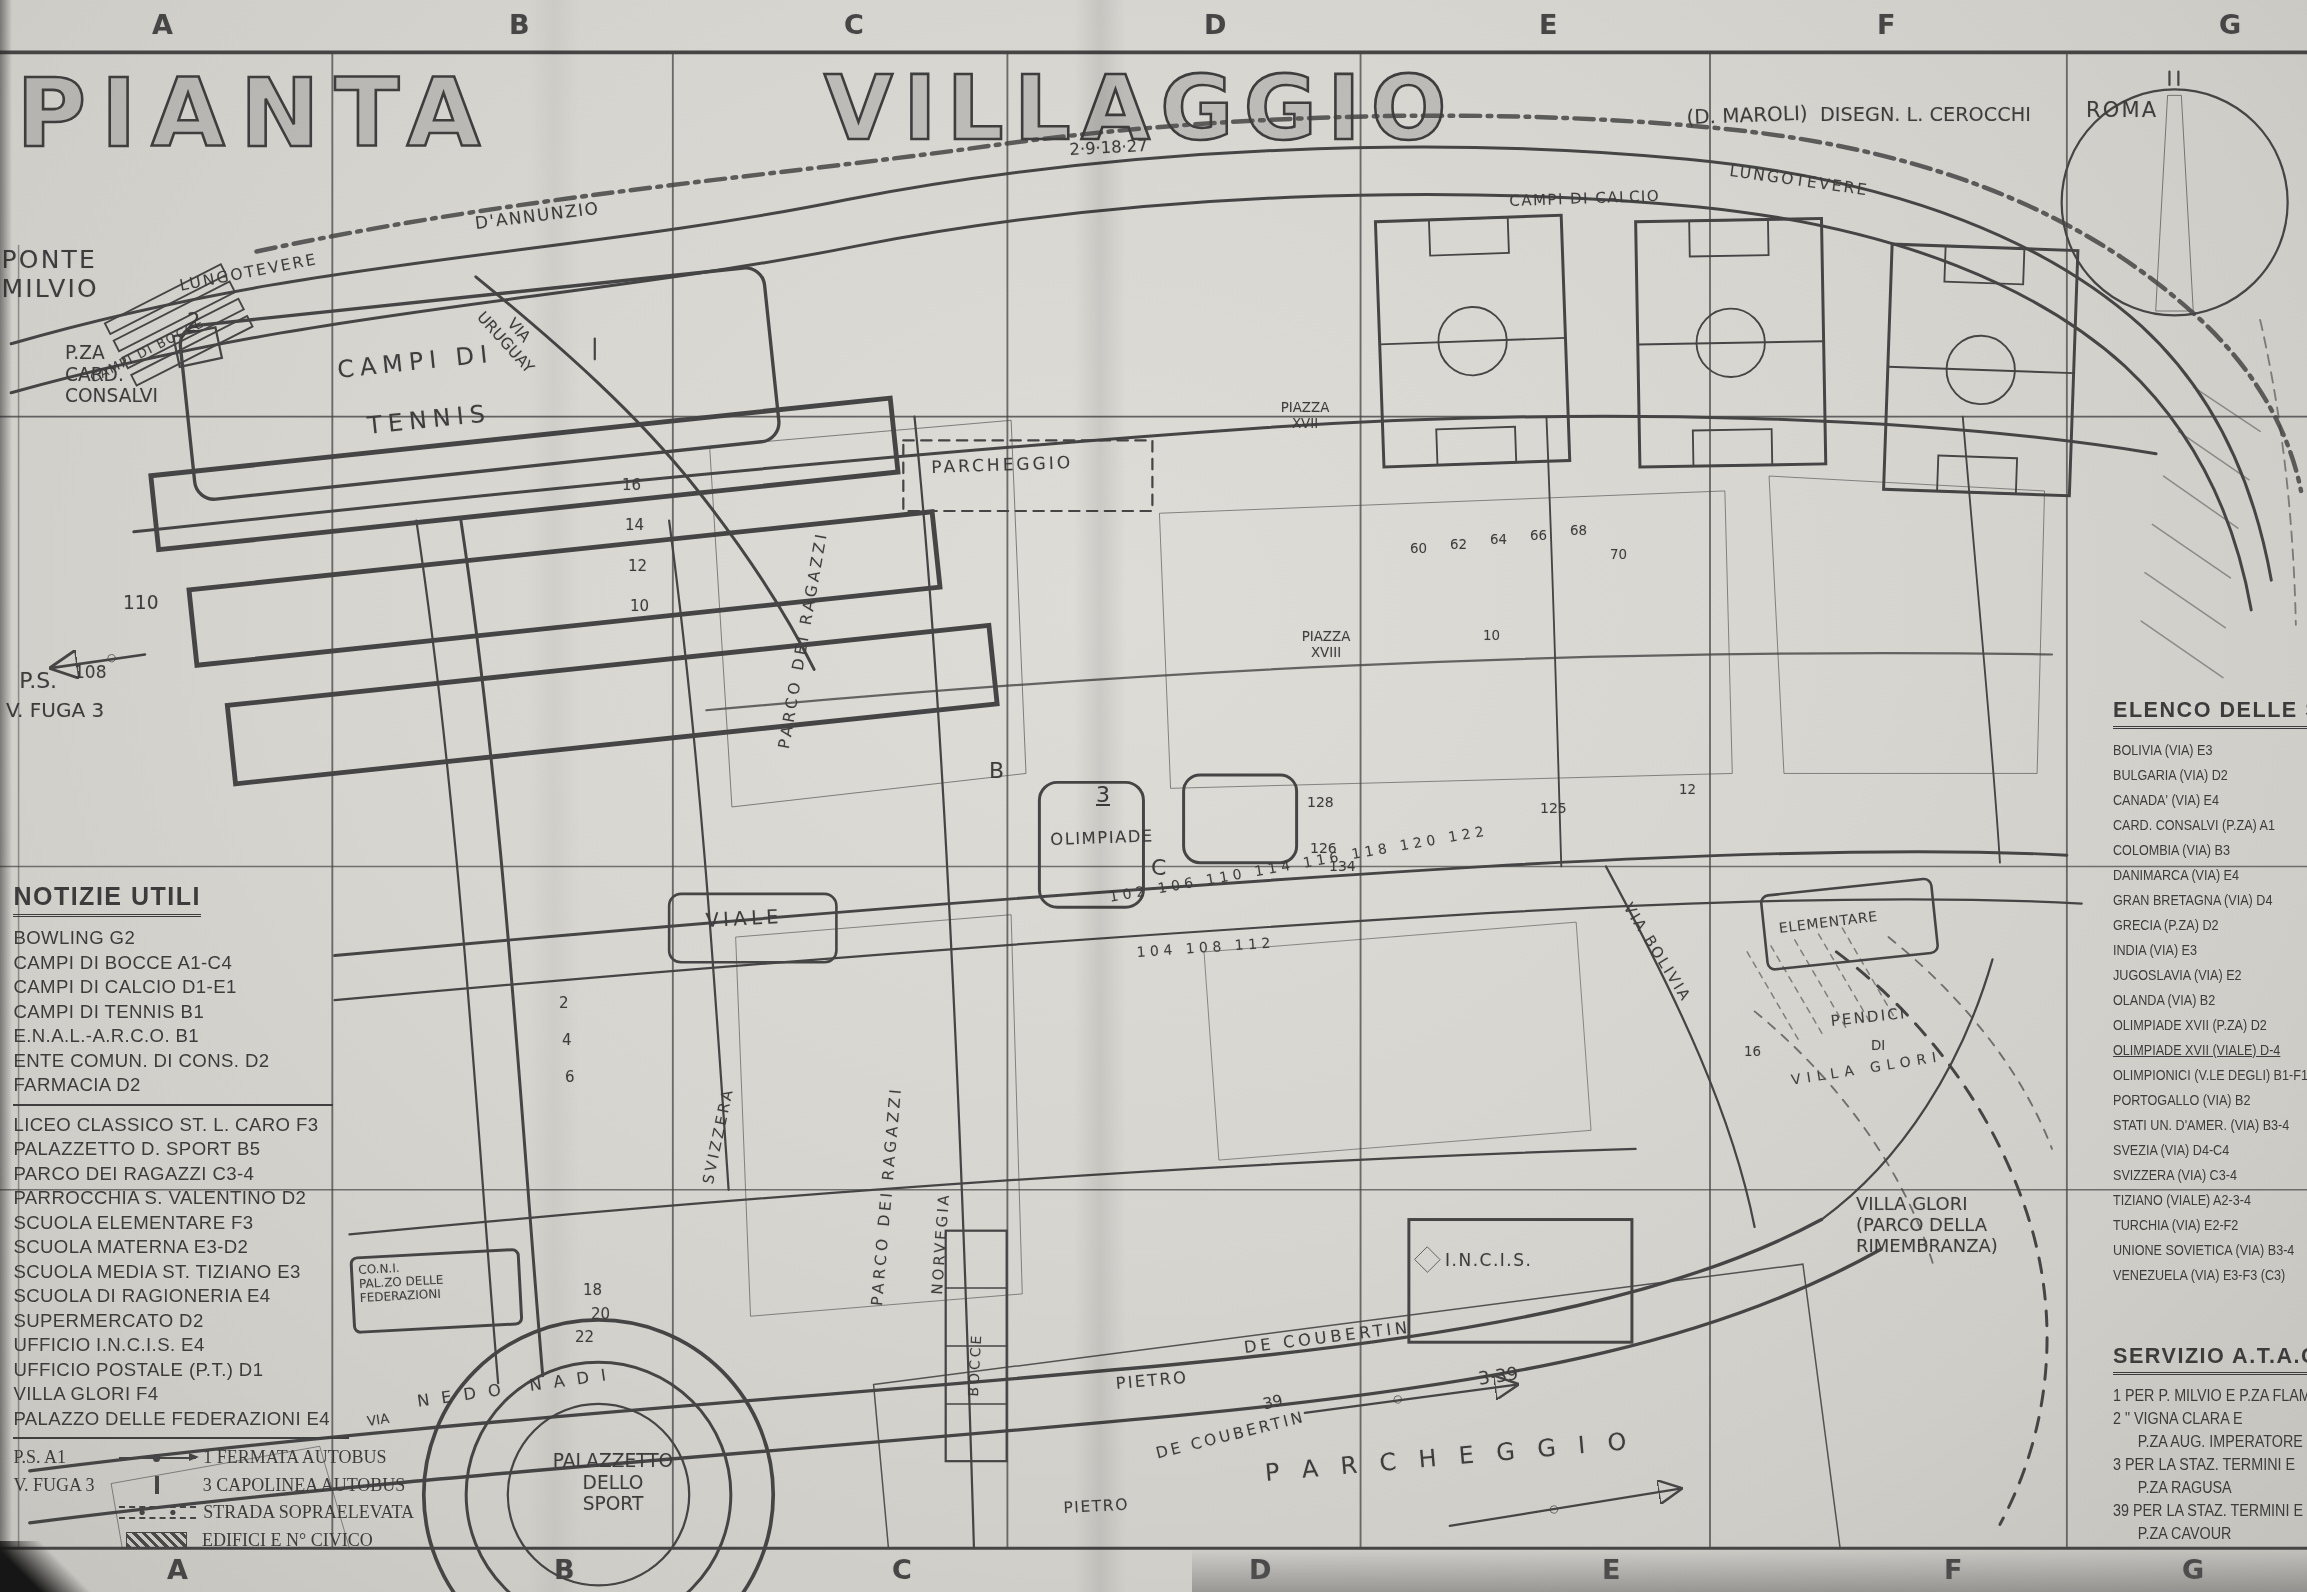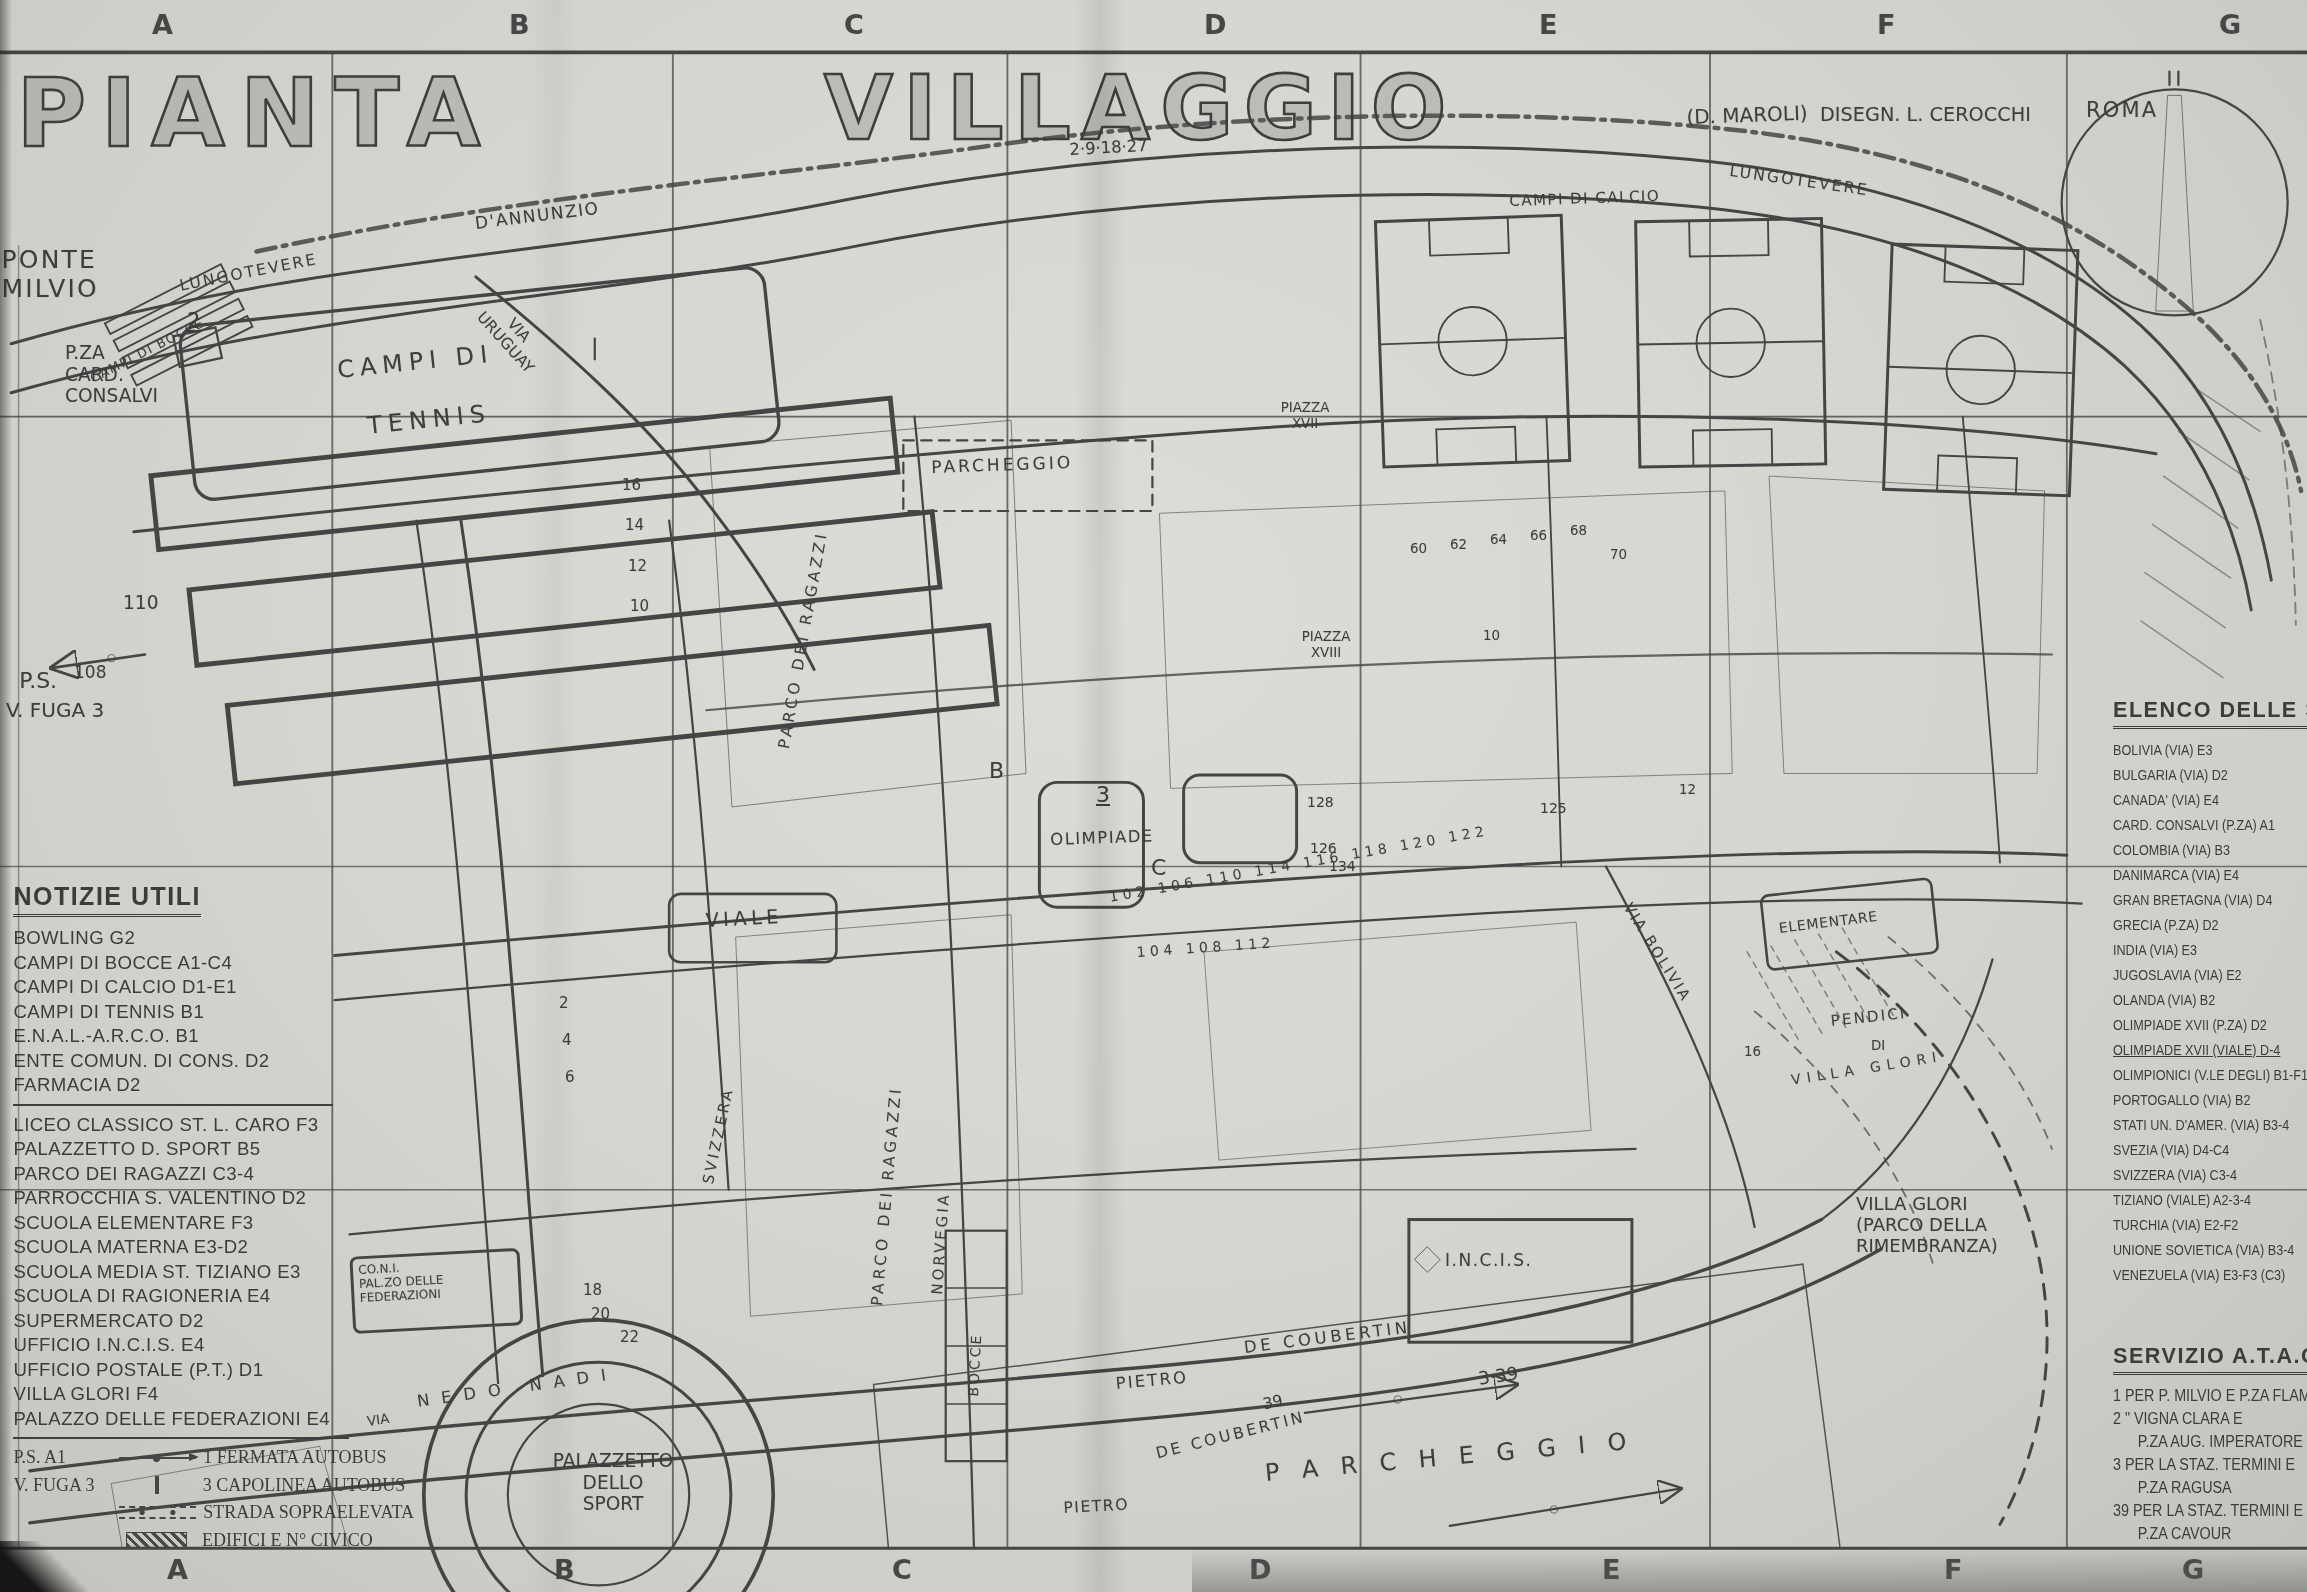--- a/index.html
+++ b/index.html
@@ -276,21 +276,21 @@
       <div class="map-label" style="left: 1450px; top: 537px; font-size: 13.4px;">62</div>
       <div class="map-label" style="left: 1490px; top: 532px; font-size: 13.4px;">64</div>
       <div class="map-label" style="left: 1530px; top: 528px; font-size: 13.4px;">66</div>
       <div class="map-label" style="left: 1570px; top: 523px; font-size: 13.4px;">68</div>
       <div class="map-label" style="left: 1610px; top: 547px; font-size: 13.4px;">70</div>
       <div class="map-label" style="left: 559px; top: 995px; font-size: 15px;">2</div>
       <div class="map-label" style="left: 562px; top: 1032px; font-size: 15px;">4</div>
       <div class="map-label" style="left: 565px; top: 1069px; font-size: 15px;">6</div>
       <div class="map-label" style="left: 583px; top: 1282px; font-size: 15px;">18</div>
       <div class="map-label" style="left: 591px; top: 1306px; font-size: 15px;">20</div>
-      <div class="map-label" style="left: 620px; top: 1329px; font-size: 15px;">22</div>
+      <div class="map-label" style="left: 575px; top: 1329px; font-size: 15px;">22</div>
       <div class="map-label" style="left: 1483px; top: 628px; font-size: 13.4px;">10</div>
       <div class="map-label" style="left: 1679px; top: 782px; font-size: 13.4px;">12</div>
       <div class="map-label" style="left: 1744px; top: 1044px; font-size: 13.4px;">16</div>
       <div class="map-label" style="left: 1540px; top: 800px; font-size: 14px;">125</div>
       <div class="map-label grid" style="left: 152px; top: 9px; font-size: 27px;">A</div>
       <div class="map-label grid" style="left: 509px; top: 9px; font-size: 27px;">B</div>
       <div class="map-label grid" style="left: 844px; top: 9px; font-size: 27px;">C</div>
       <div class="map-label grid" style="left: 1204px; top: 9px; font-size: 27px;">D</div>
       <div class="map-label grid" style="left: 1539px; top: 9px; font-size: 27px;">E</div>
       <div class="map-label grid" style="left: 1877px; top: 9px; font-size: 27px;">F</div>

